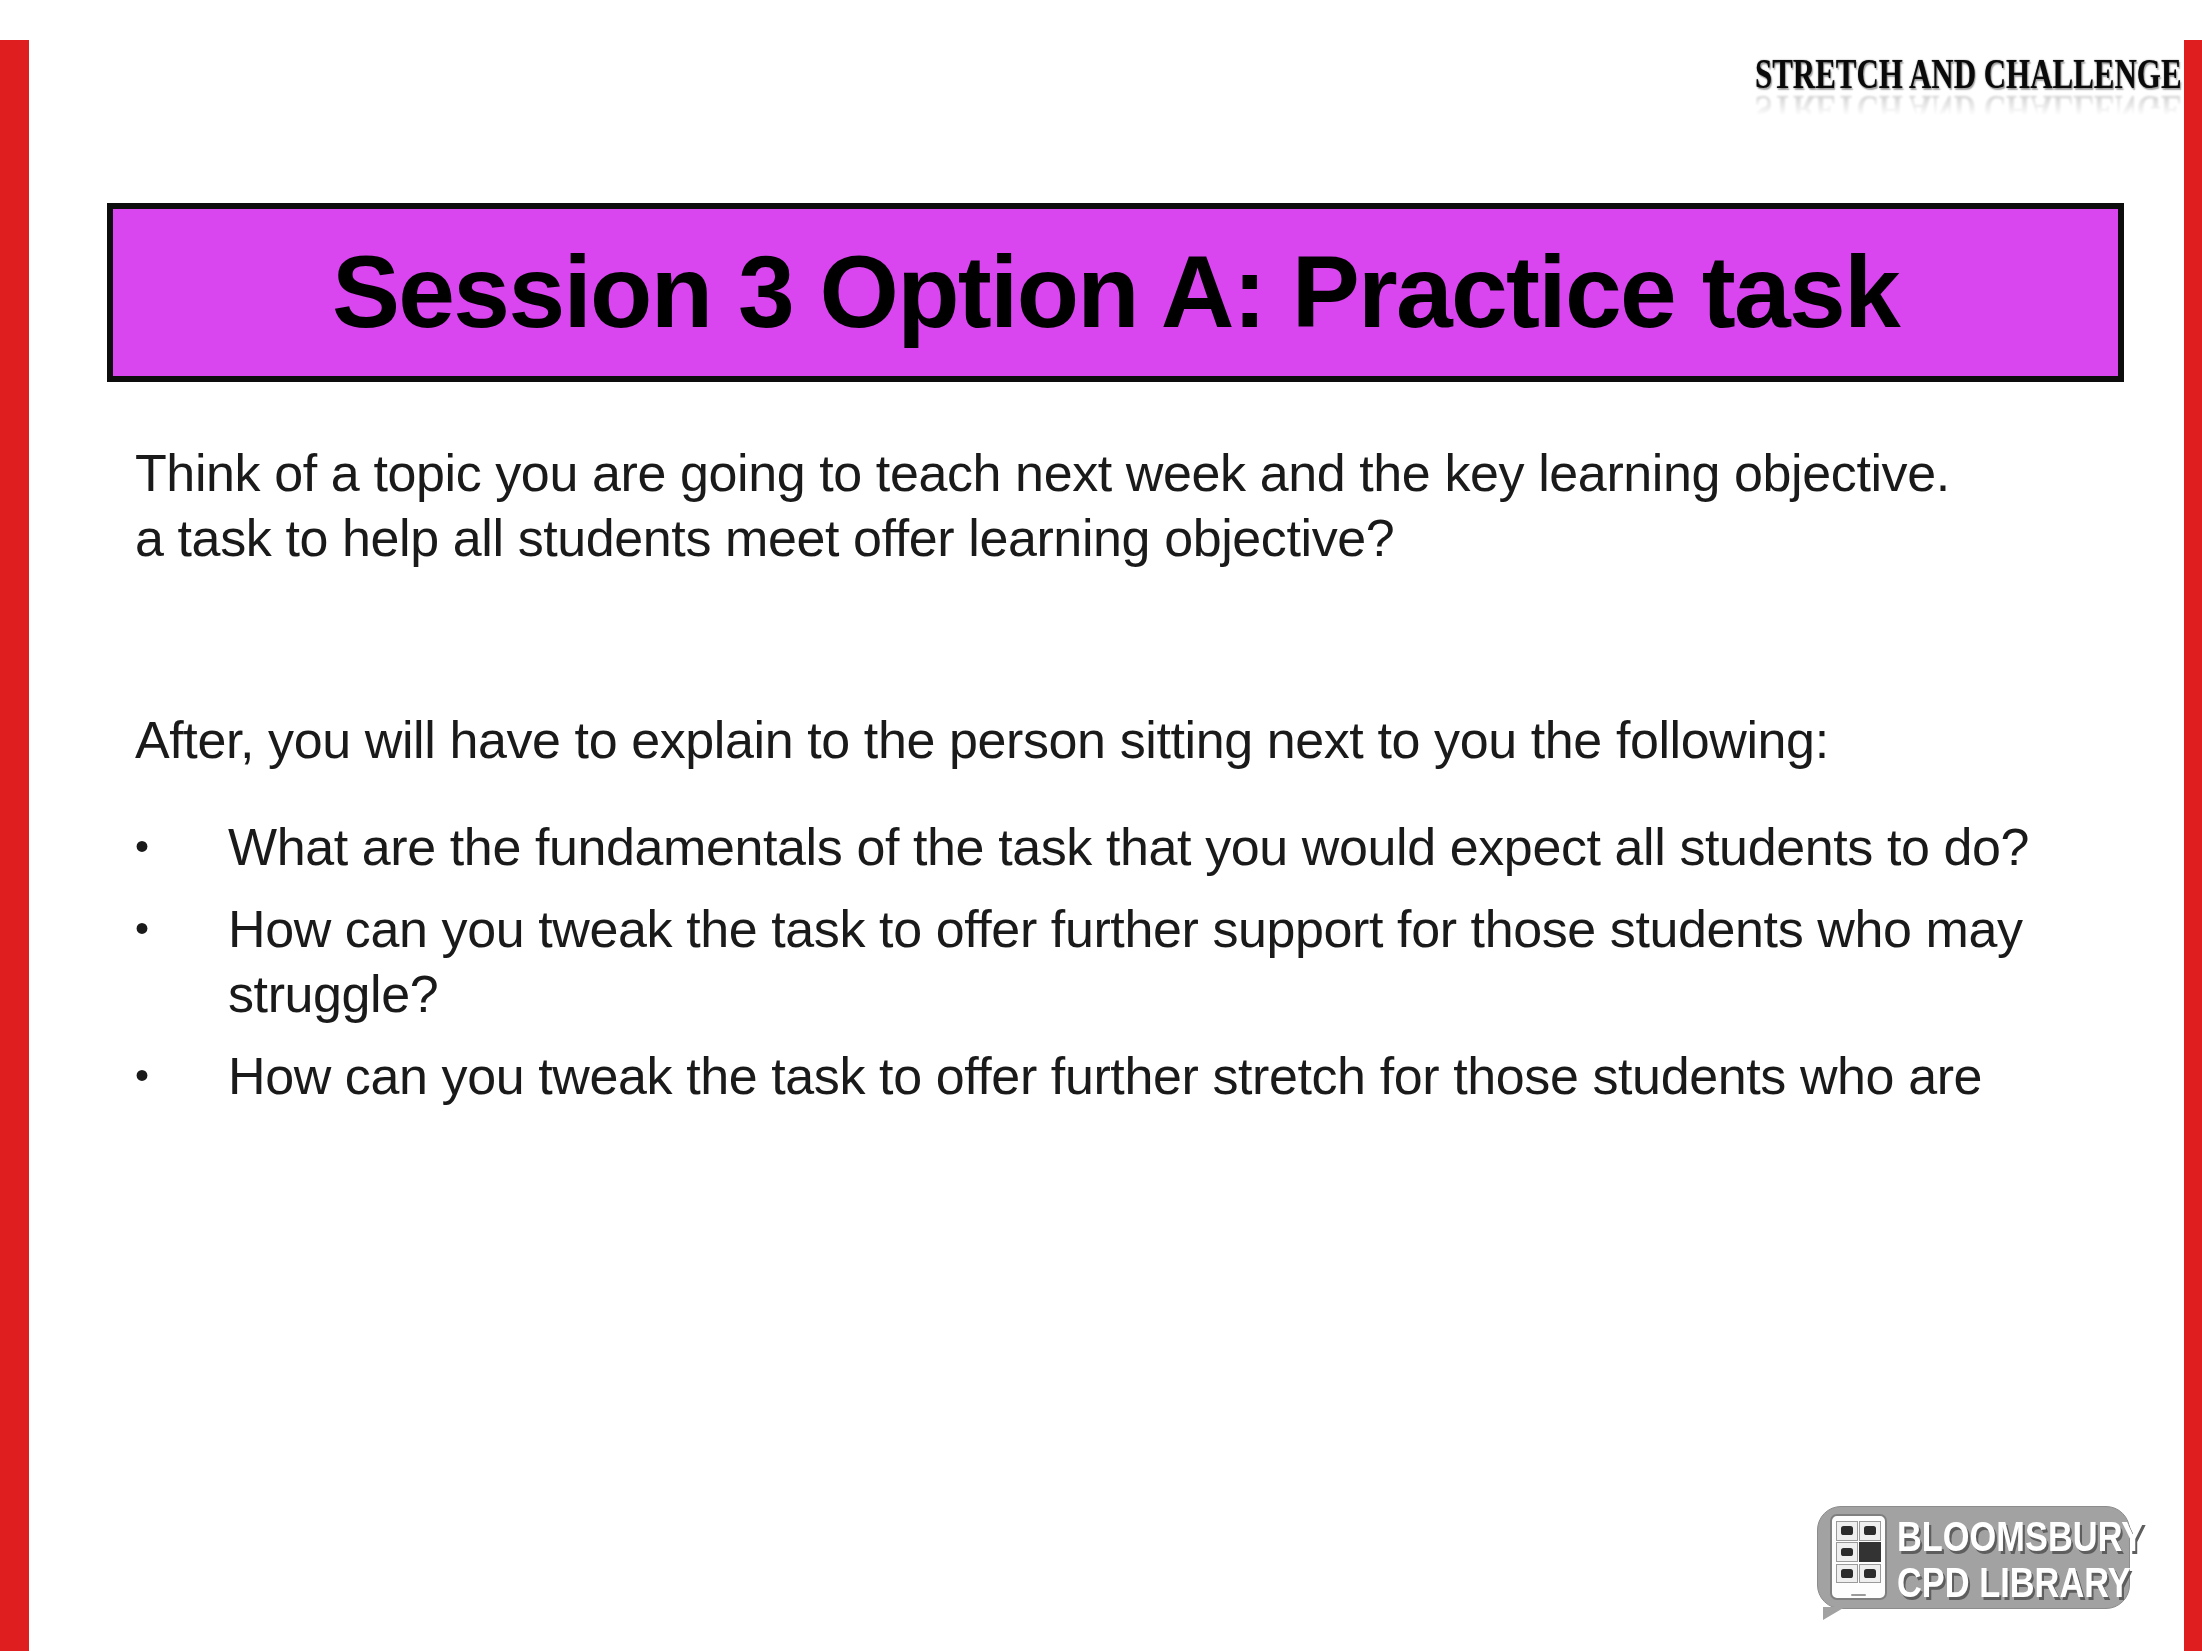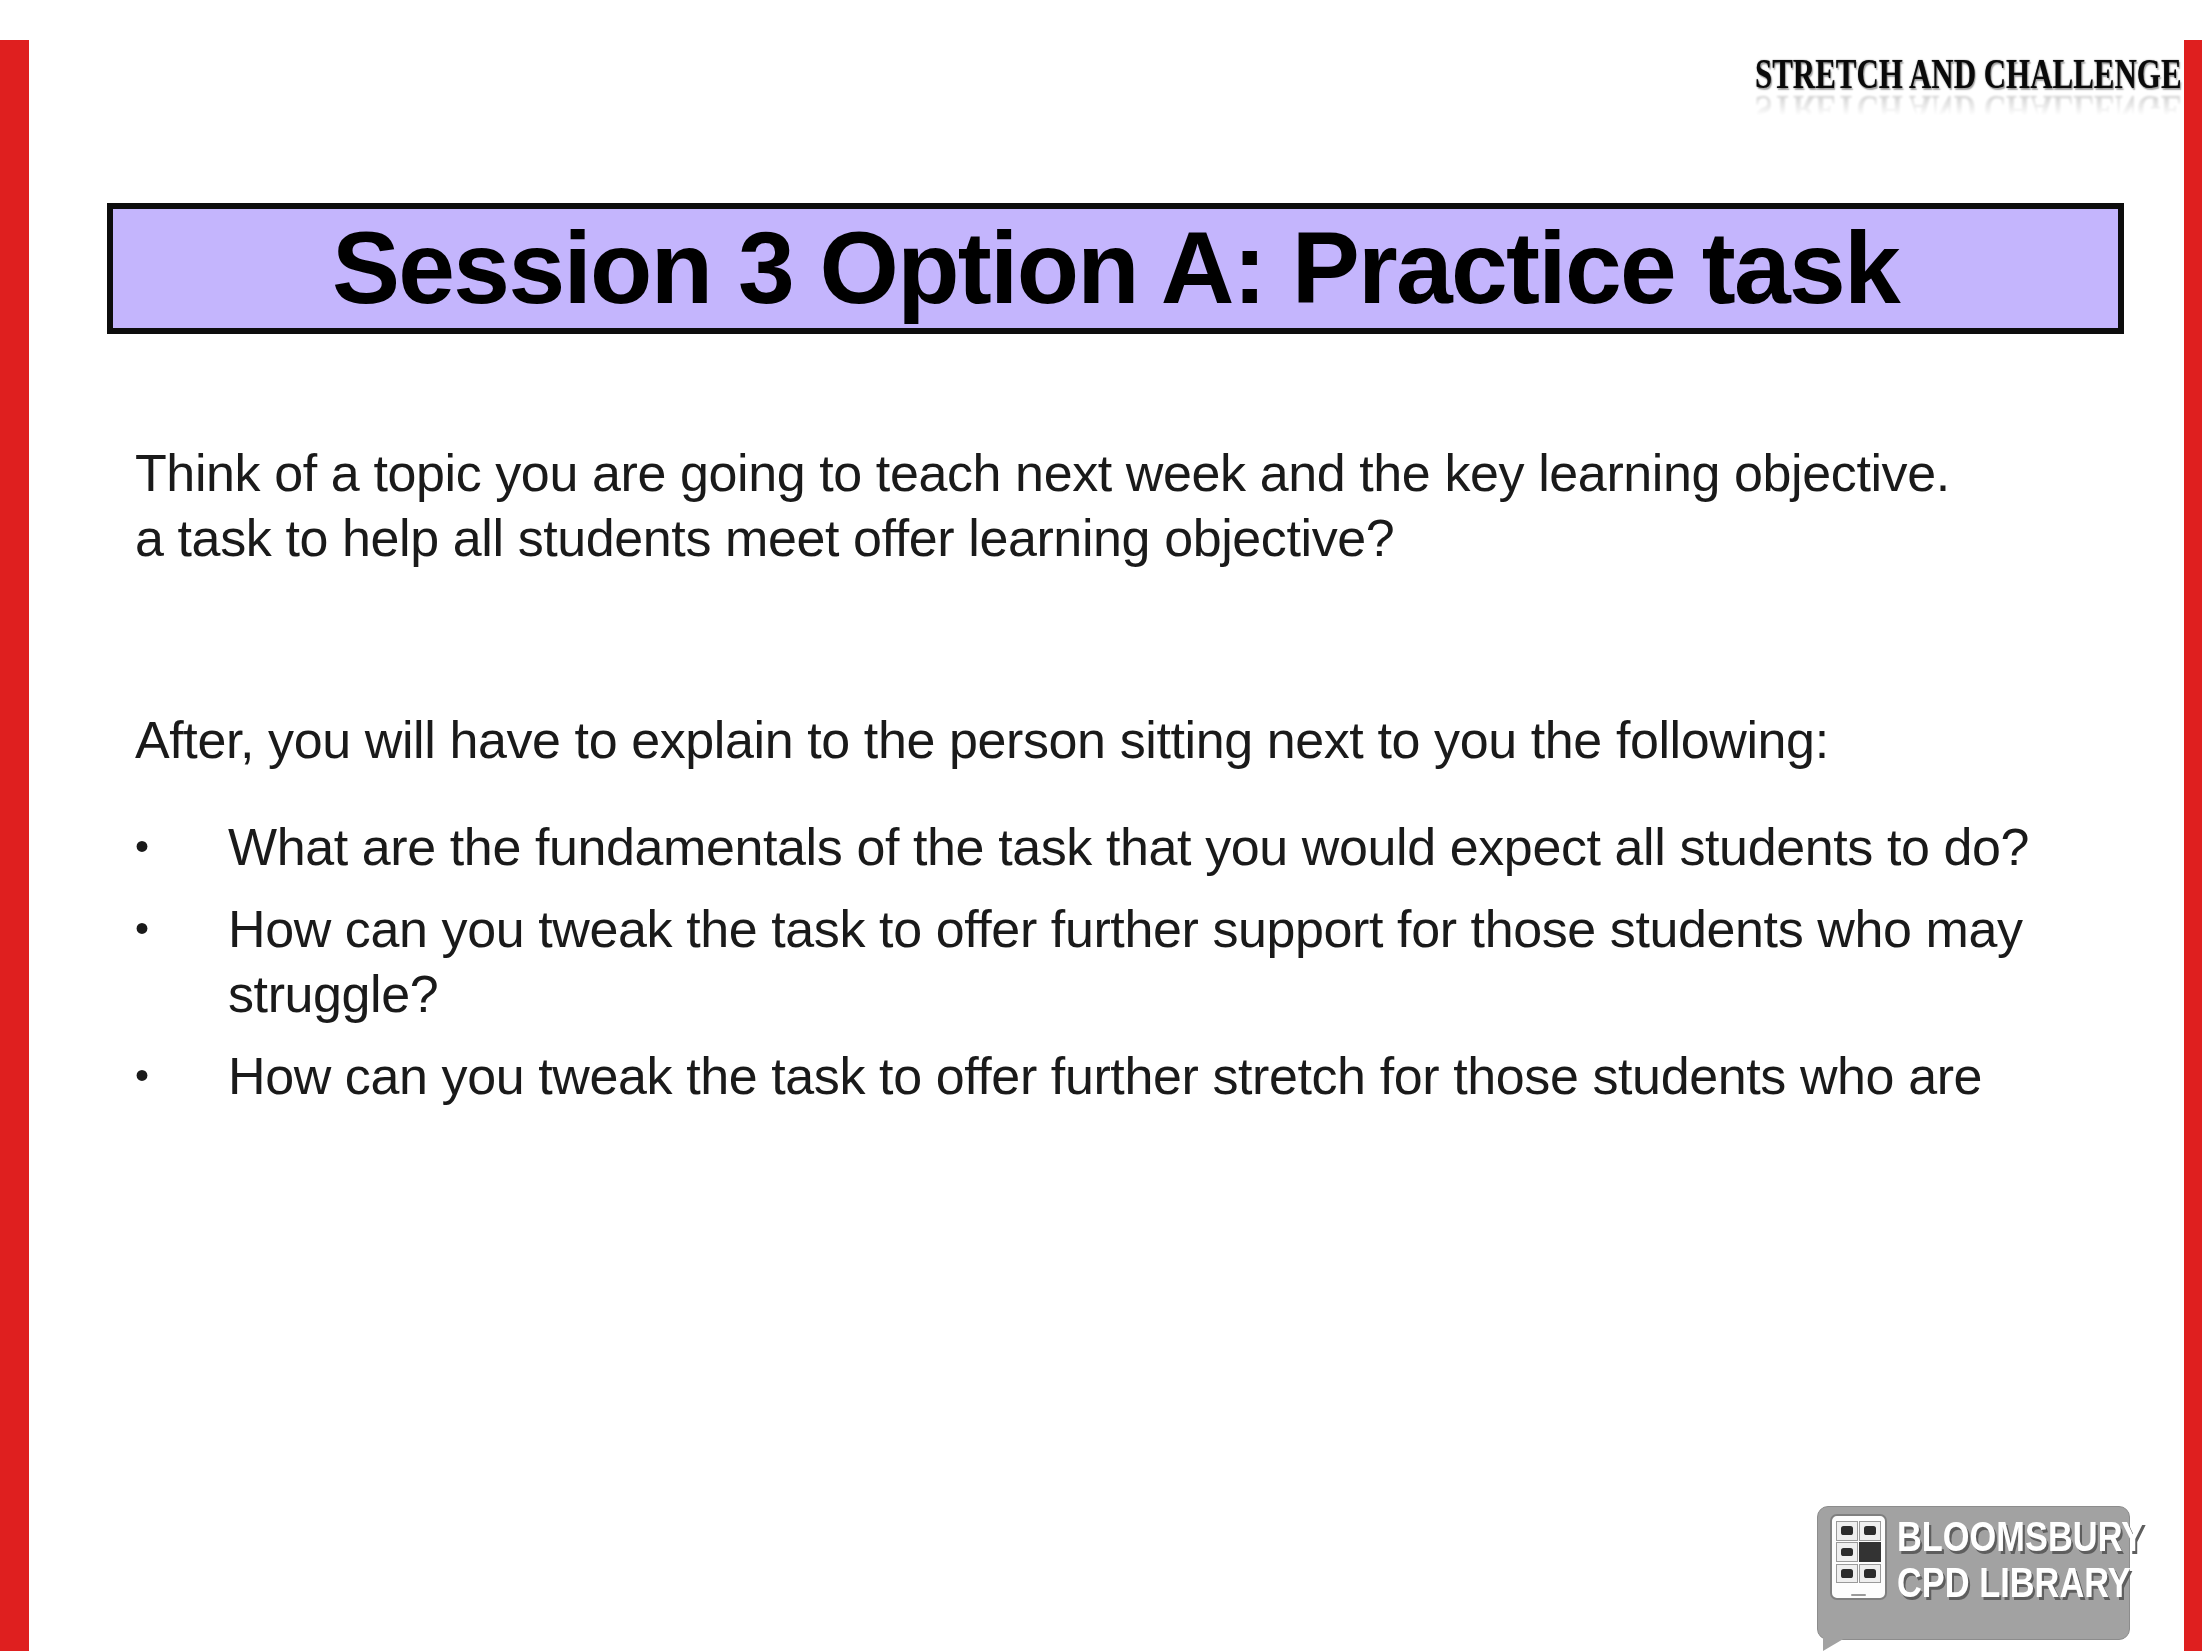--- a/index.html
+++ b/index.html
@@ -42,24 +42,24 @@
     opacity:0.30;
     filter:blur(1.3px);
     -webkit-mask-image:linear-gradient(to top, rgba(0,0,0,0.9) 0%, rgba(0,0,0,0) 62%);
     mask-image:linear-gradient(to top, rgba(0,0,0,0.9) 0%, rgba(0,0,0,0) 62%);
   }
 
   
   .title-box{
     position:absolute;
     left:107px;top:163px;
-    width:2017px;height:131px;
+    width:2017px;height:179px;
     border:6.9px solid #0d0d0d;
     box-sizing:border-box;
-    background:#c4b5fd;
+    background:#d946ef;
     display:flex;align-items:center;justify-content:center;
   }
   .title-text{
     font-size:102px;
     font-weight:bold;
     letter-spacing:-1.7px;
     color:#000000;
     white-space:nowrap;
   }
 
@@ -76,24 +76,24 @@
     position:absolute;left:0;top:0;
     width:34px;height:65px;line-height:62px;
     font-size:40px;text-align:left;
   }
   .bullet-gap{height:17px;}
 
   
   .logo{
     position:absolute;
     left:1817px;top:1466px;
-    width:313px;height:134px;
+    width:313px;height:103px;
     background:#a2a2a2;
     border:1.7px solid #8c8c8c;
-    border-radius:11px;
+    border-radius:24px;
     box-sizing:border-box;
   }
   .logo-tail{
     position:absolute;left:5.2px;bottom:-12px;
     width:0;height:0;
     border-left:22.4px solid #a2a2a2;
     border-bottom:13.8px solid transparent;
   }
   .phone{
     position:absolute;left:12px;top:6.9px;

